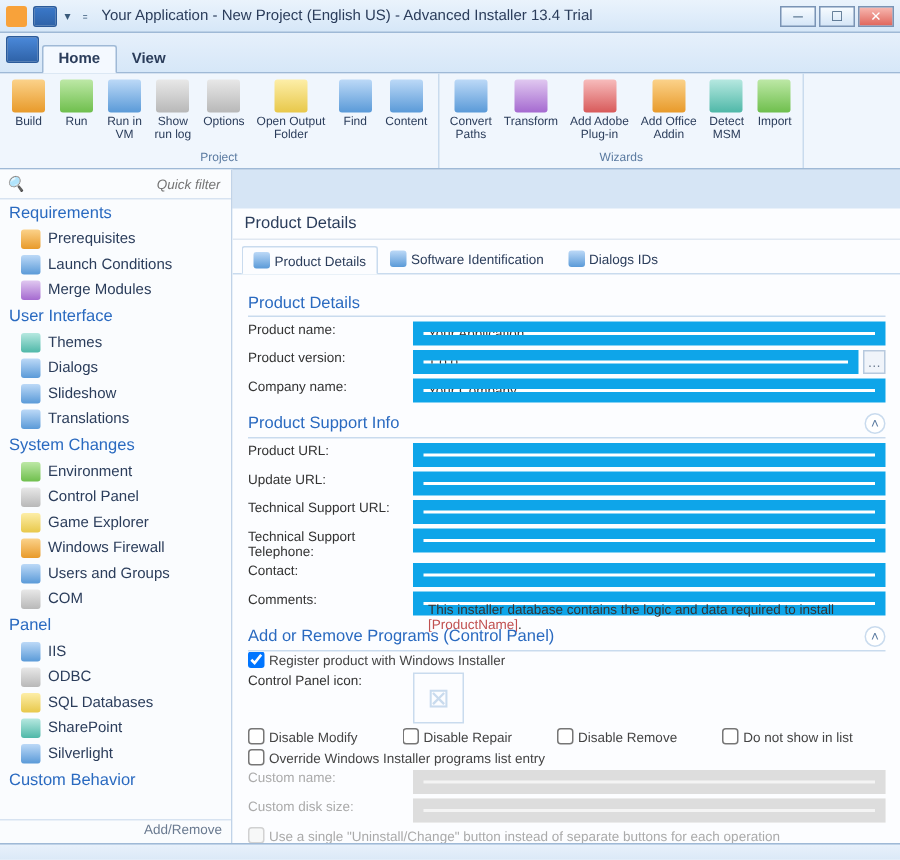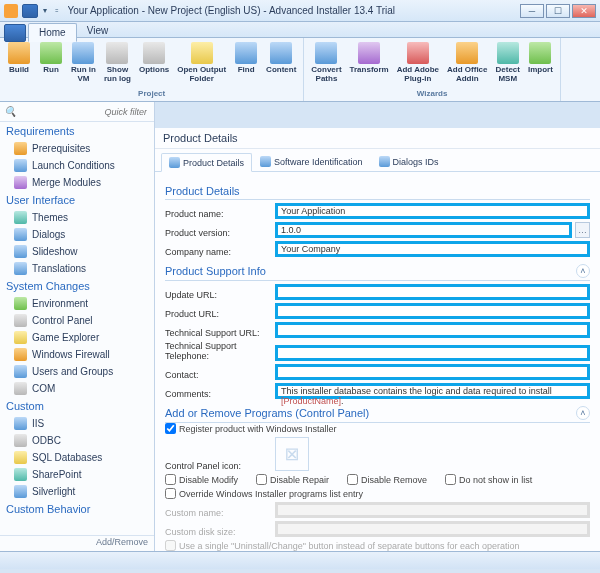--- a/index.html
+++ b/index.html
@@ -10,27 +10,27 @@
 .titlebar { height: 22px; background: linear-gradient(#eaf3fc,#d6e7f8); display:flex; align-items:center; padding:0 4px; border-bottom:1px solid #9fb9d6; }
 .titlebar .app-icon { width:14px; height:14px; background:#f8a23a; border-radius:2px; margin-right:4px; }
 .titlebar .title-text { flex:1; font-size:10px; color:#2b3d5b; white-space:nowrap; overflow:hidden; text-overflow:ellipsis; }
 .win-btn { width:24px; height:14px; margin-left:2px; border:1px solid #7a94b5; background:linear-gradient(#f6fbff,#d5e6f7); font-size:9px; text-align:center; line-height:12px; color:#3a5a7a; }
 .win-close { background:linear-gradient(#f7b7b0,#e0665c); color:#fff; }
 .qat { display:flex; align-items:center; gap:2px; margin-right:6px; }
 .qat-btn { width:16px; height:14px; background:linear-gradient(#3a78c9,#2f63a8); border:1px solid #2a5a9a; border-radius:2px; }
 .qat-arrow { font-size:8px; color:#3a5a7a; padding:0 3px; }
 
 
-.ribbon-tabs { height:16px; background:linear-gradient(#e6f0fb,#d6e7f8); display:flex; align-items:flex-start; padding-left:28px; border-bottom:1px solid #9fb9d6; }
+.ribbon-tabs { height:27px; background:linear-gradient(#e6f0fb,#d6e7f8); display:flex; align-items:flex-end; padding-left:28px; border-bottom:1px solid #9fb9d6;font-weight:bold; }
 .file-btn { position:absolute; left:4px; top:24px; width:22px; height:18px; background:linear-gradient(#4a88d9,#2f63a8); border:1px solid #2a5a9a; border-radius:2px; }
 .ribbon-tab { padding:3px 10px; font-size:10px; color:#2b3d5b; }
 .ribbon-tab.active { background:#f4f9ff; border:1px solid #9fb9d6; border-bottom:1px solid #f4f9ff; border-radius:2px 2px 0 0; position:relative; top:1px; }
 
 
-.ribbon { height:64px; background:#f0f6fd; border-bottom:1px solid #9fb9d6; display:flex;font-weight:bold; }
+.ribbon { height:64px; background:#f0f6fd; border-bottom:1px solid #9fb9d6; display:flex; }
 .rgroup { border-right:1px solid #c9dbee; padding:2px 4px; display:flex; flex-direction:column; }
 .rgroup .rg-row { display:flex; gap:2px; flex:1; }
 .rgroup .rg-label { font-size:8px; color:#5a7aa0; text-align:center; height:10px; }
 .rbtn { display:flex; flex-direction:column; align-items:center; justify-content:flex-start; padding:2px 3px; min-width:30px; }
 .rbtn .ricon { width:22px; height:22px; margin-bottom:1px; }
 .rbtn .rlabel { font-size:8px; color:#2b3d5b; text-align:center; line-height:9px; white-space:pre-line; }
 
 
 .main { display:flex; height:calc(573px - 22px - 20px - 64px - 18px); }
 
@@ -46,27 +46,27 @@
 .content { flex:1; background:#fcfdff; display:flex; flex-direction:column; overflow:hidden;margin-top:26px; }
 .content-header { padding:4px 8px; font-size:11px; color:#2b3d5b; border-bottom:1px solid #e0e8f2; }
 .content-tabs { display:flex; gap:0; padding:3px 6px 0; border-bottom:1px solid #c9dbee; }
 .ctab { padding:3px 7px; font-size:9px; color:#2b3d5b; border:1px solid transparent; display:flex; align-items:center; gap:3px; }
 .ctab.active { border:1px solid #c9dbee; border-bottom:1px solid #fcfdff; background:#fcfdff; border-radius:2px 2px 0 0; position:relative; top:1px; }
 .ctab .cticon { width:11px; height:11px; }
 .content-body { flex:1; overflow-y:auto; padding:6px 10px; }
 
 .section-title { color:#2a6ac0; font-size:11px; border-bottom:1px solid #c9dbee; padding:3px 0 2px; margin-top:4px; display:flex; align-items:center; justify-content:space-between; }
 .collapse-btn { width:14px; height:14px; border:1px solid #c9dbee; border-radius:7px; font-size:9px; text-align:center; line-height:12px; color:#5a7aa0; background:#fff; }
-.form-row { display:flex; align-items:flex-end; margin:3px 0; }
+.form-row { display:flex; align-items:flex-start; margin:3px 0; }
 .form-row label { width:110px; font-size:9px; color:#333; }
 .form-row .field { flex:1; }
-.tinput { width:100%; height:16px; border:3px solid #0ea5e9; background:#fff; font-size:9px; padding:0 3px; color:#333; }
+.tinput { width:100%; height:16px; border:7px solid #0ea5e9; background:#fff; font-size:9px; padding:0 3px; color:#333; }
 .comments { color:#333; }
 .comments .ph { color:#c05050; }
-.cb-row { display:flex; gap:18px; margin:3px 0; flex-wrap:wrap; }
+.cb-row { display:flex; gap:30px; margin:3px 0; flex-wrap:wrap; }
 .cb { display:flex; align-items:center; gap:3px; font-size:9px; color:#444; }
 .cb input { width:11px; height:11px; }
 .icon-box { width:34px; height:34px; border:1px solid #c9dbee; display:flex; align-items:center; justify-content:center; color:#c9dbee; font-size:18px; }
 .disabled-row label, .disabled-row .tinput { color:#aaa; }
 .disabled-row .tinput { background:#f4f4f4; border-color:#ddd; }
 .lock-btn { width:16px; height:16px; border:1px solid #b7c9de; background:#f0f4fa; margin-left:3px; font-size:9px; text-align:center; line-height:14px; color:#6a7a90; }
 
 
 .statusbar { height:18px; background:linear-gradient(#e8f1fb,#d2e3f5); border-top:1px solid #9fb9d6; }
 
@@ -231,21 +231,21 @@
           <span>Windows Firewall</span>
         </div>
         <div class="sb-item">
           <div class="sicon tint-blue"></div>
           <span>Users and Groups</span>
         </div>
         <div class="sb-item">
           <div class="sicon tint-gray"></div>
           <span>COM</span>
         </div>
-        <div class="sb-group">Custom</div>
+        <div class="sb-group">Panel</div>
         <div class="sb-item">
           <div class="sicon tint-blue"></div>
           <span>IIS</span>
         </div>
         <div class="sb-item">
           <div class="sicon tint-gray"></div>
           <span>ODBC</span>
         </div>
         <div class="sb-item">
           <div class="sicon tint-yellow"></div>
@@ -299,25 +299,25 @@
       <div class="form-row">
           <label>Company name:</label>
           <div class="field"><input class="tinput" value="Your Company" style=""></div>
         </div>
 
       <div class="section-title">
           <span>Product Support Info</span>
           <div class="collapse-btn">˄</div>
         </div>
       <div class="form-row">
+          <label>Product URL:</label>
+          <div class="field"><input class="tinput" style=""></div>
+        </div>
+      <div class="form-row">
           <label>Update URL:</label>
-          <div class="field"><input class="tinput" style=""></div>
-        </div>
-      <div class="form-row">
-          <label>Product URL:</label>
           <div class="field"><input class="tinput" style=""></div>
         </div>
       <div class="form-row">
           <label>Technical Support URL:</label>
           <div class="field"><input class="tinput" style=""></div>
         </div>
       <div class="form-row">
           <label>Technical Support Telephone:</label>
           <div class="field"><input class="tinput" style=""></div>
         </div>

